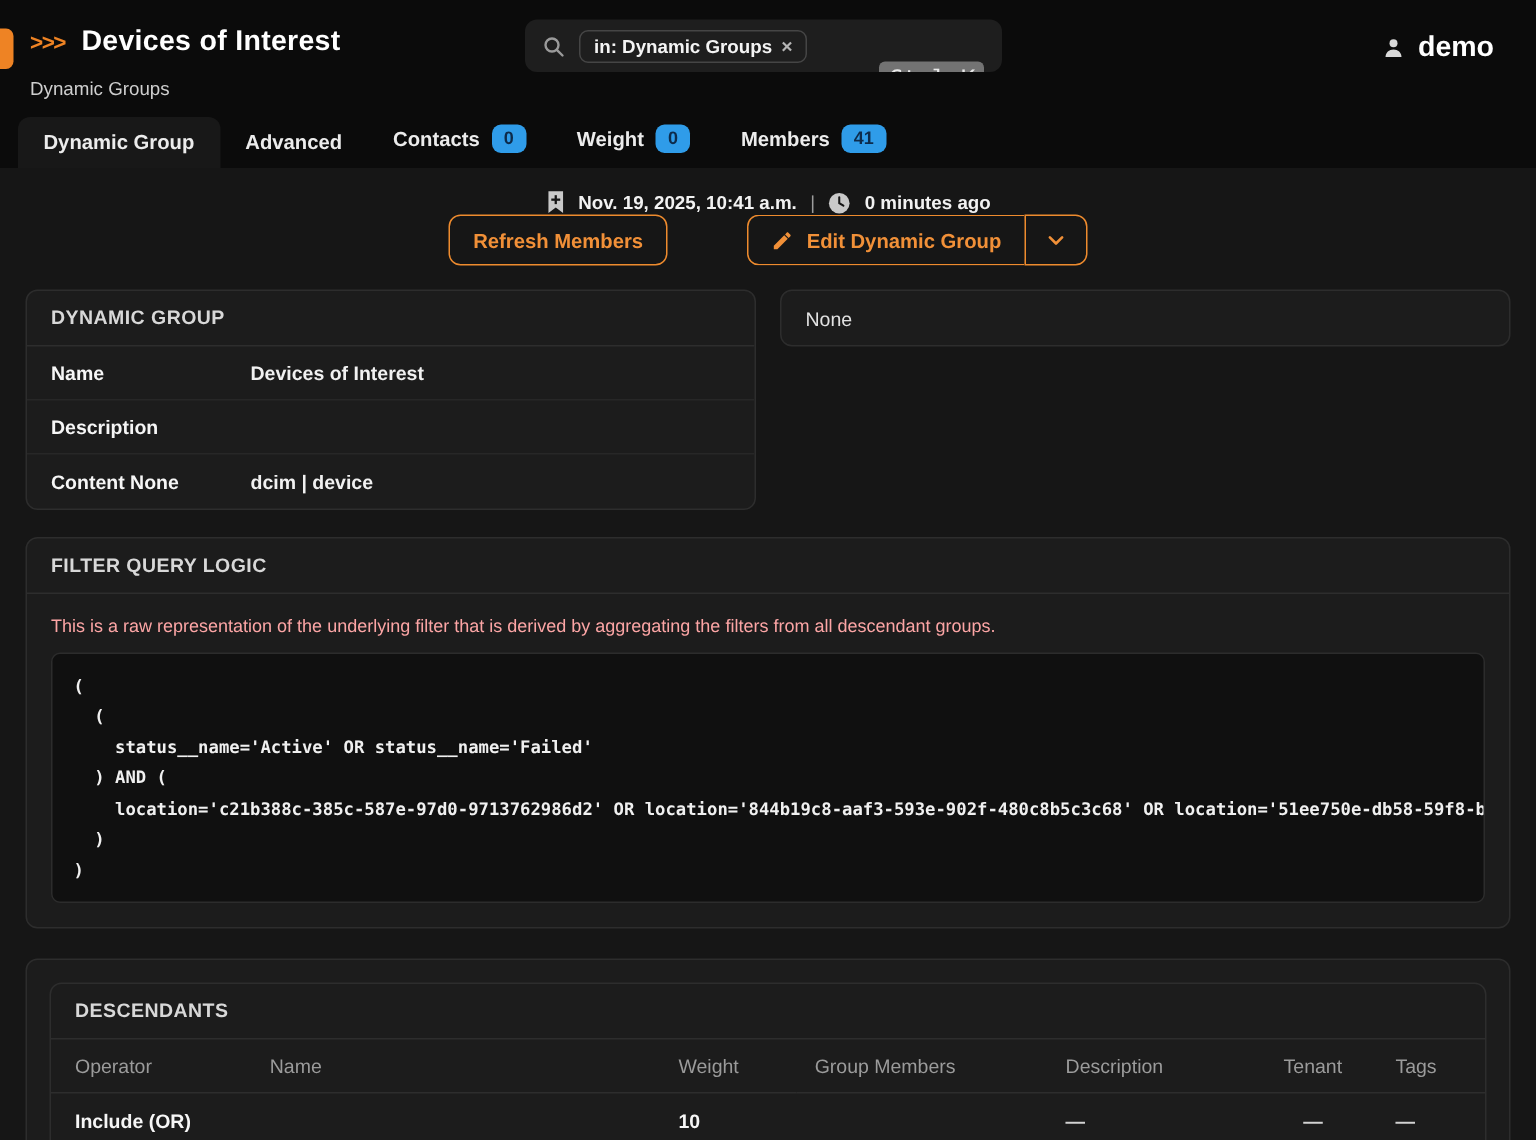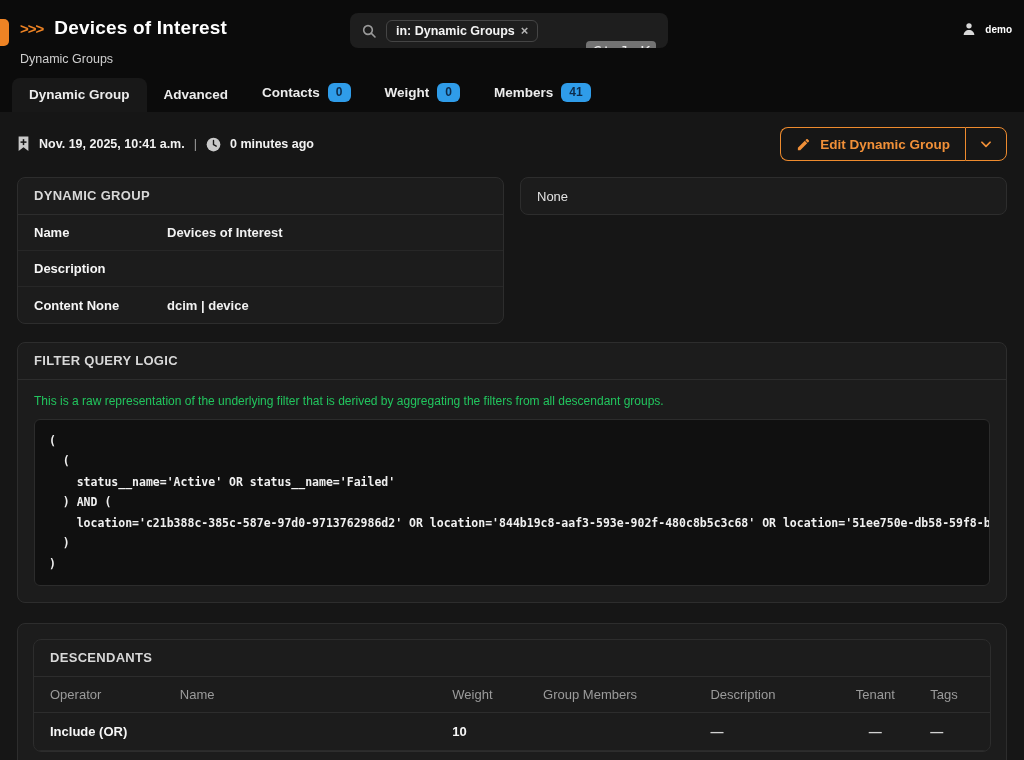--- a/index.html
+++ b/index.html
@@ -23,34 +23,34 @@
   .searchbar { position:absolute; left:350px; top:13px; width:318px; height:35px;
     background:#1e1e1e; border-radius:8px; display:flex; align-items:center;
     padding:0 11px; gap:9px; overflow:hidden; white-space:nowrap; }
   .search-chip { display:flex; align-items:center; gap:6px; border:1px solid #454545;
     border-radius:6px; padding:3px 9px; font-size:12.5px; font-weight:700; color:#f4f4f4; flex-shrink:0; }
   .chip-close { color:#b5b5b5; font-size:13px; line-height:1; cursor:default; }
   .search-hint { color:#d6d6d6; font-size:12.5px; display:flex; gap:7px; align-items:center; flex-shrink:0;margin-top:44px; }
   kbd { background:#737373; border-radius:4px; padding:2px 6px;
     font-family:"DejaVu Sans Mono", monospace; font-size:16px; color:#eaeaea; }
 
-  .user { position:absolute; right:12px; top:21px; display:flex; align-items:center; gap:8px;
-    font-weight:700; font-size:10px; color:#ffffff; }
+  .user { position:absolute; right:28px; top:21px; display:flex; align-items:center; gap:8px;
+    font-weight:700; font-size:19px; color:#ffffff; }
 
   .tabs { position:absolute; left:12px; bottom:0; display:flex; align-items:flex-end; }
   .tab { padding:9px 17px 10px; font-size:13.5px; font-weight:700; color:#ececec;
     display:flex; gap:8px; align-items:center; border-radius:8px 8px 0 0; cursor:default; }
   .tab.active { background:#181818; }
   .badge { background:#2f9ce9; color:#0d2b4b; font-size:12px; font-weight:700;
     border-radius:6px; padding:1px 8px; line-height:1.45; }
 
   
   .content { padding:15px 17px; }
 
-  .action-row { display:flex; justify-content:space-between; align-items:center; margin-bottom:16px; }
+  .action-row { display:flex; justify-content:space-between; align-items:center; margin-bottom:16px;flex-direction:column; }
   .meta { display:flex; align-items:center; gap:9px; font-size:12.5px; font-weight:600; color:#f2f2f2; }
   .meta .sep { color:#9c9c9c; font-weight:400; }
   .buttons { display:flex; gap:10px; }
   .btn { border:1px solid #ee8b2e; color:#f19038; background:transparent; border-radius:8px;
     font-weight:700; font-size:13.5px; padding:0 15px; height:34px;
     display:flex; align-items:center; gap:9px; font-family:inherit; cursor:default; }
   .split { display:flex;margin-left:43px; }
   .split .btn-main { border-radius:8px 0 0 8px; border-right:none; }
   .split .btn-caret { border-radius:0 8px 8px 0; border-left:1px solid #ee8b2e; width:42px;
     justify-content:center; padding:0; }
@@ -63,21 +63,21 @@
   .panel-dg { width:487px; }
   .panel-sec { flex:1; }
 
   .kv-row { display:flex; padding:9px 16px; border-bottom:1px solid #272727; font-size:13px; min-height:36px; align-items:center; }
   .kv-row:last-child { border-bottom:none; }
   .kv-label { width:133px; font-weight:700; color:#f6f6f6; flex-shrink:0; }
   .kv-value { color:#f1f1f1; font-weight:600; }
 
   .panel-filter { margin-bottom:20px; }
   .filter-body { padding:12px 16px 16px; }
-  .filter-desc { font-size:12px; color:#22c55e; margin:2px 0 11px; }
+  .filter-desc { font-size:12px; color:#fca5a5; margin:2px 0 11px; }
   .codeblock { background:#101010; border:1px solid #2c2c2c; border-radius:6px; padding:11px 14px;
     font-family:"DejaVu Sans Mono", monospace; font-size:11.5px; font-weight:700; color:#f0f0f0;
     line-height:1.78; white-space:pre; overflow:hidden; }
 
   .related-body { padding:15px 15px 16px; }
   .subpanel { background:#1c1c1c; border:1px solid #2d2d2d; border-radius:8px; overflow:hidden; }
   table { width:100%; border-collapse:collapse; table-layout:fixed; font-size:13px; }
   thead th { text-align:left; color:#9b9b9b; font-weight:400; padding:10px 12px;
     border-bottom:1px solid #2d2d2d; }
   tbody td { padding:11px 12px; border-bottom:1px solid #2a2a2a; }
@@ -169,20 +169,23 @@
       <span style="display:flex;">
         <svg width="15" height="15" viewBox="0 0 24 24">
           <circle cx="12" cy="12" r="11" fill="#c9c9c9"></circle>
           <path d="M12 5.5V12l4.4 2.6" stroke="#161616" stroke-width="2.2" fill="none" stroke-linecap="round"></path>
         </svg>
       </span>
       <span>0 minutes ago</span>
     </div>
 
     <div class="buttons">
+      <button class="btn">
+        <span>Refresh Members</span>
+      </button>
       <div class="split">
         <button class="btn btn-main">
           <span style="display:flex;">
             <svg width="15" height="15" viewBox="0 0 24 24" fill="#f19038">
               <path d="M3 17.2V21h3.8L17.9 9.9 14.1 6.1 3 17.2zM20.7 7.1c.4-.4.4-1 0-1.4l-2.4-2.4c-.4-.4-1-.4-1.4 0l-1.9 1.9 3.8 3.8 1.9-1.9z"></path>
             </svg>
           </span>
           <span>Edit Dynamic Group</span>
         </button>
         <button class="btn btn-caret">

